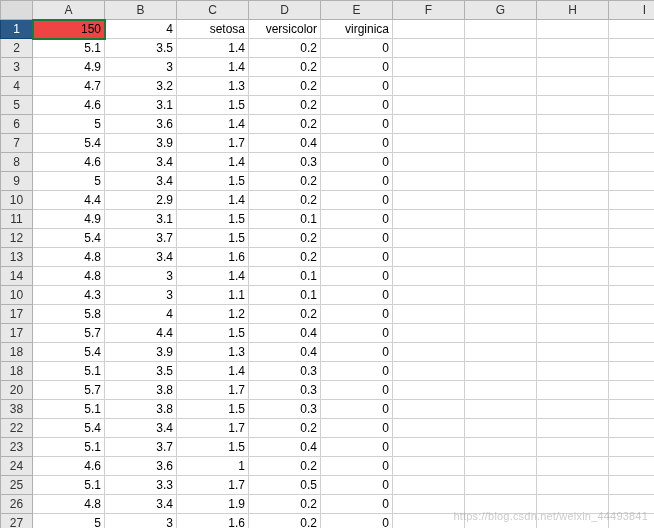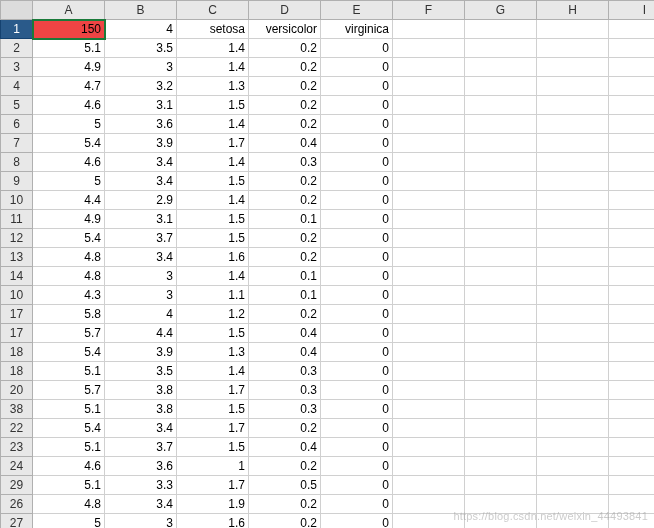--- a/index.html
+++ b/index.html
@@ -370,21 +370,21 @@
         <td class="cell-num">3.6</td>
         <td class="cell-num">1</td>
         <td class="cell-num">0.2</td>
         <td class="cell-num">0</td>
         <td></td>
         <td></td>
         <td></td>
         <td></td>
       </tr>
       <tr>
-        <th>29</th>
+        <th>25</th>
         <td class="cell-num">5.1</td>
         <td class="cell-num">3.3</td>
         <td class="cell-num">1.7</td>
         <td class="cell-num">0.5</td>
         <td class="cell-num">0</td>
         <td></td>
         <td></td>
         <td></td>
         <td></td>
       </tr>

